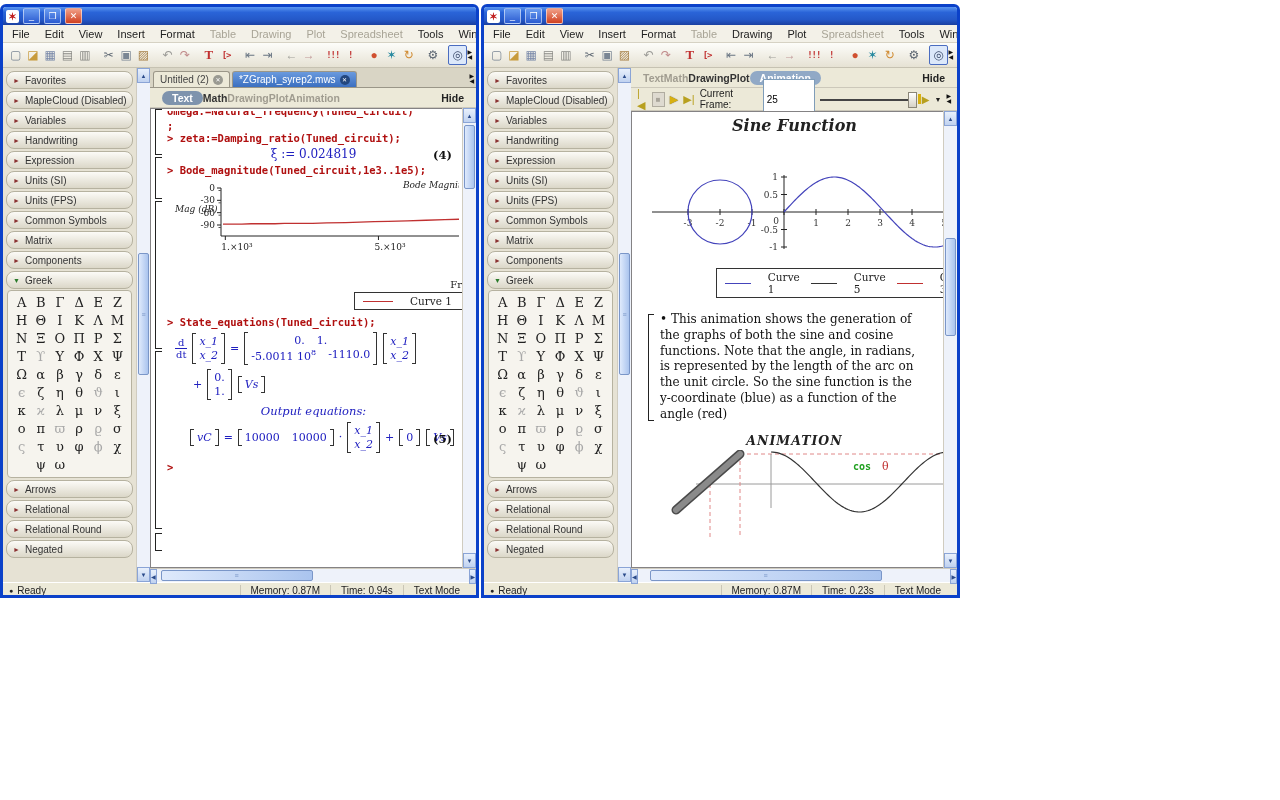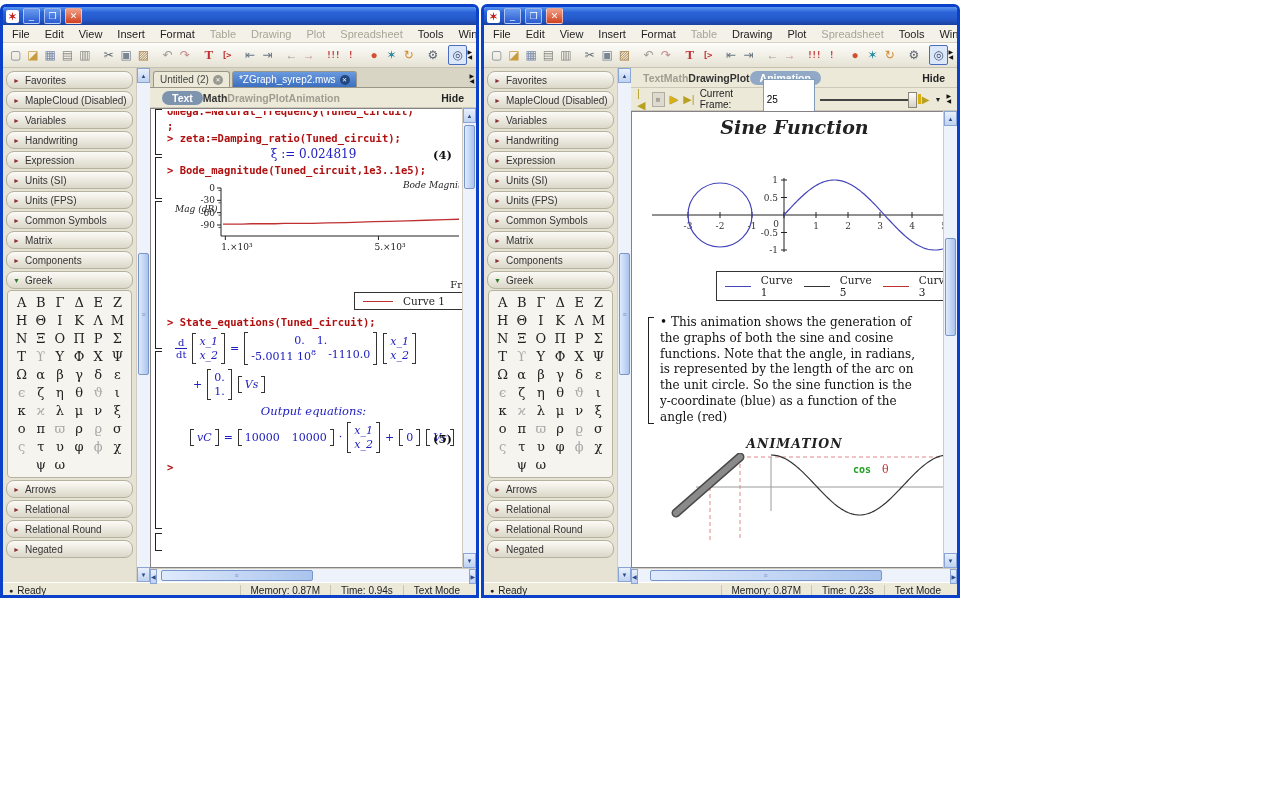--- a/index.html
+++ b/index.html
@@ -119,28 +119,28 @@
   .frac .top{border-bottom:1px solid #2020c0;padding:0 3px;}
   .sup{font-size:8px;vertical-align:super;}
   
   .plotblk{margin:2px 0;}
   .bode-legend{margin-left:auto;margin-right:-30px;margin-top:2px;border:1px solid #333;padding:2px 8px;
                width:118px;display:flex;align-items:center;gap:8px;font-size:10.5px;}
   .legline{display:inline-block;height:0;border-top:1.5px solid;width:30px;}
   .freq-frag{text-align:right;margin-right:-2px;font-size:10px;height:11px;overflow:hidden;}
   .sine-legend{margin:6px 0 0 68px;border:1px solid #333;padding:2px 8px;width:212px;display:flex;
                align-items:center;gap:7px;font-size:10.5px;justify-content:space-between;}
-  .sl-ent{display:flex;align-items:center;gap:10px;justify-content:center;}
+  .sl-ent{display:flex;align-items:center;gap:17px;justify-content:center;}
   .bullet-par{position:relative;margin:14px 0 0 12px;width:256px;font-size:12px;line-height:1.32;
               color:#111;}
   .bullet-par::before{content:"";position:absolute;left:-12px;top:2px;bottom:2px;width:5px;
                       border:1px solid #222;border-right:none;}
   .anim-head{text-align:center;font-style:italic;font-size:12.5px;letter-spacing:1px;margin:10px 0 0 0;
              font-weight:bold;}
-  .sine-head{text-align:center;font-style:italic;font-weight:bold;font-size:19px;margin:2px 0 0 0;}
+  .sine-head{text-align:center;font-style:italic;font-weight:bold;font-size:16px;margin:2px 0 0 0;}
   
   .statusbar{height:15px;background:#ece9d8;border-top:1px solid #fff;display:flex;align-items:center;
              font-size:10px;color:#222;padding:0 6px;}
   .statusbar .rgt{margin-left:auto;display:flex;}
   .statusbar .rgt span{padding:0 10px;border-left:1px solid #cac6b6;}
   .sdot{font-size:7px;margin-right:4px;}
 </style>
 </head>
 <body>
 

